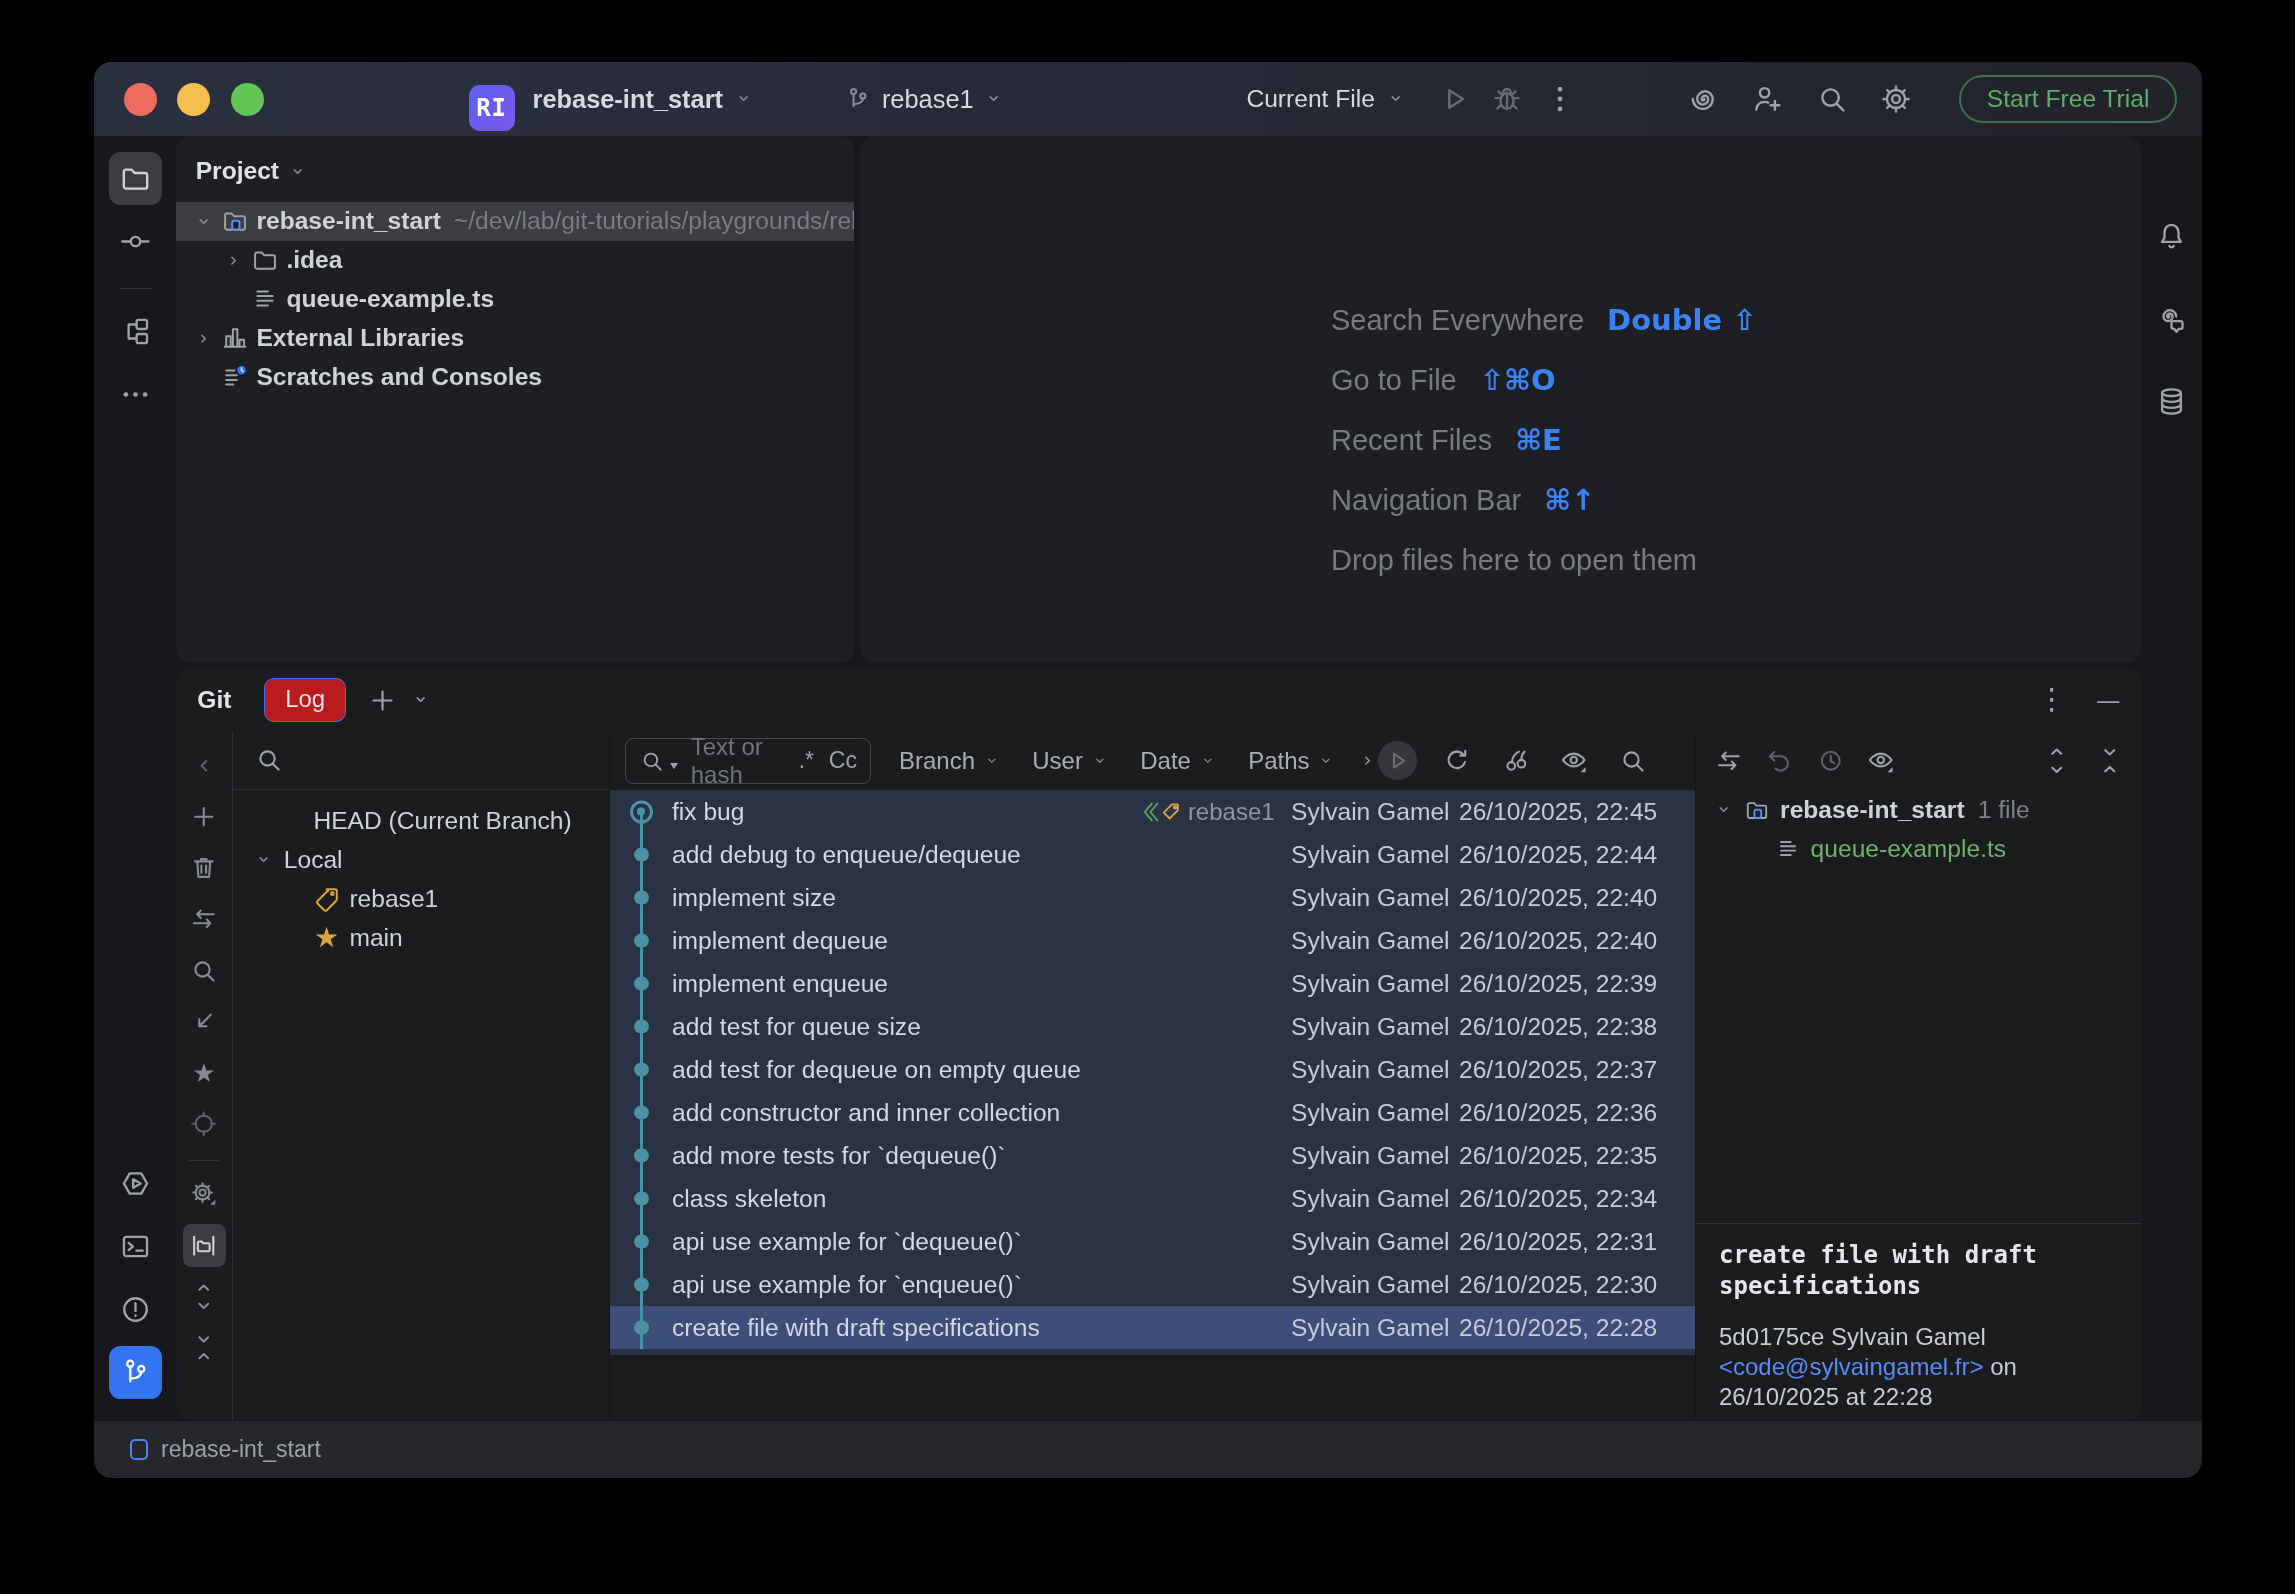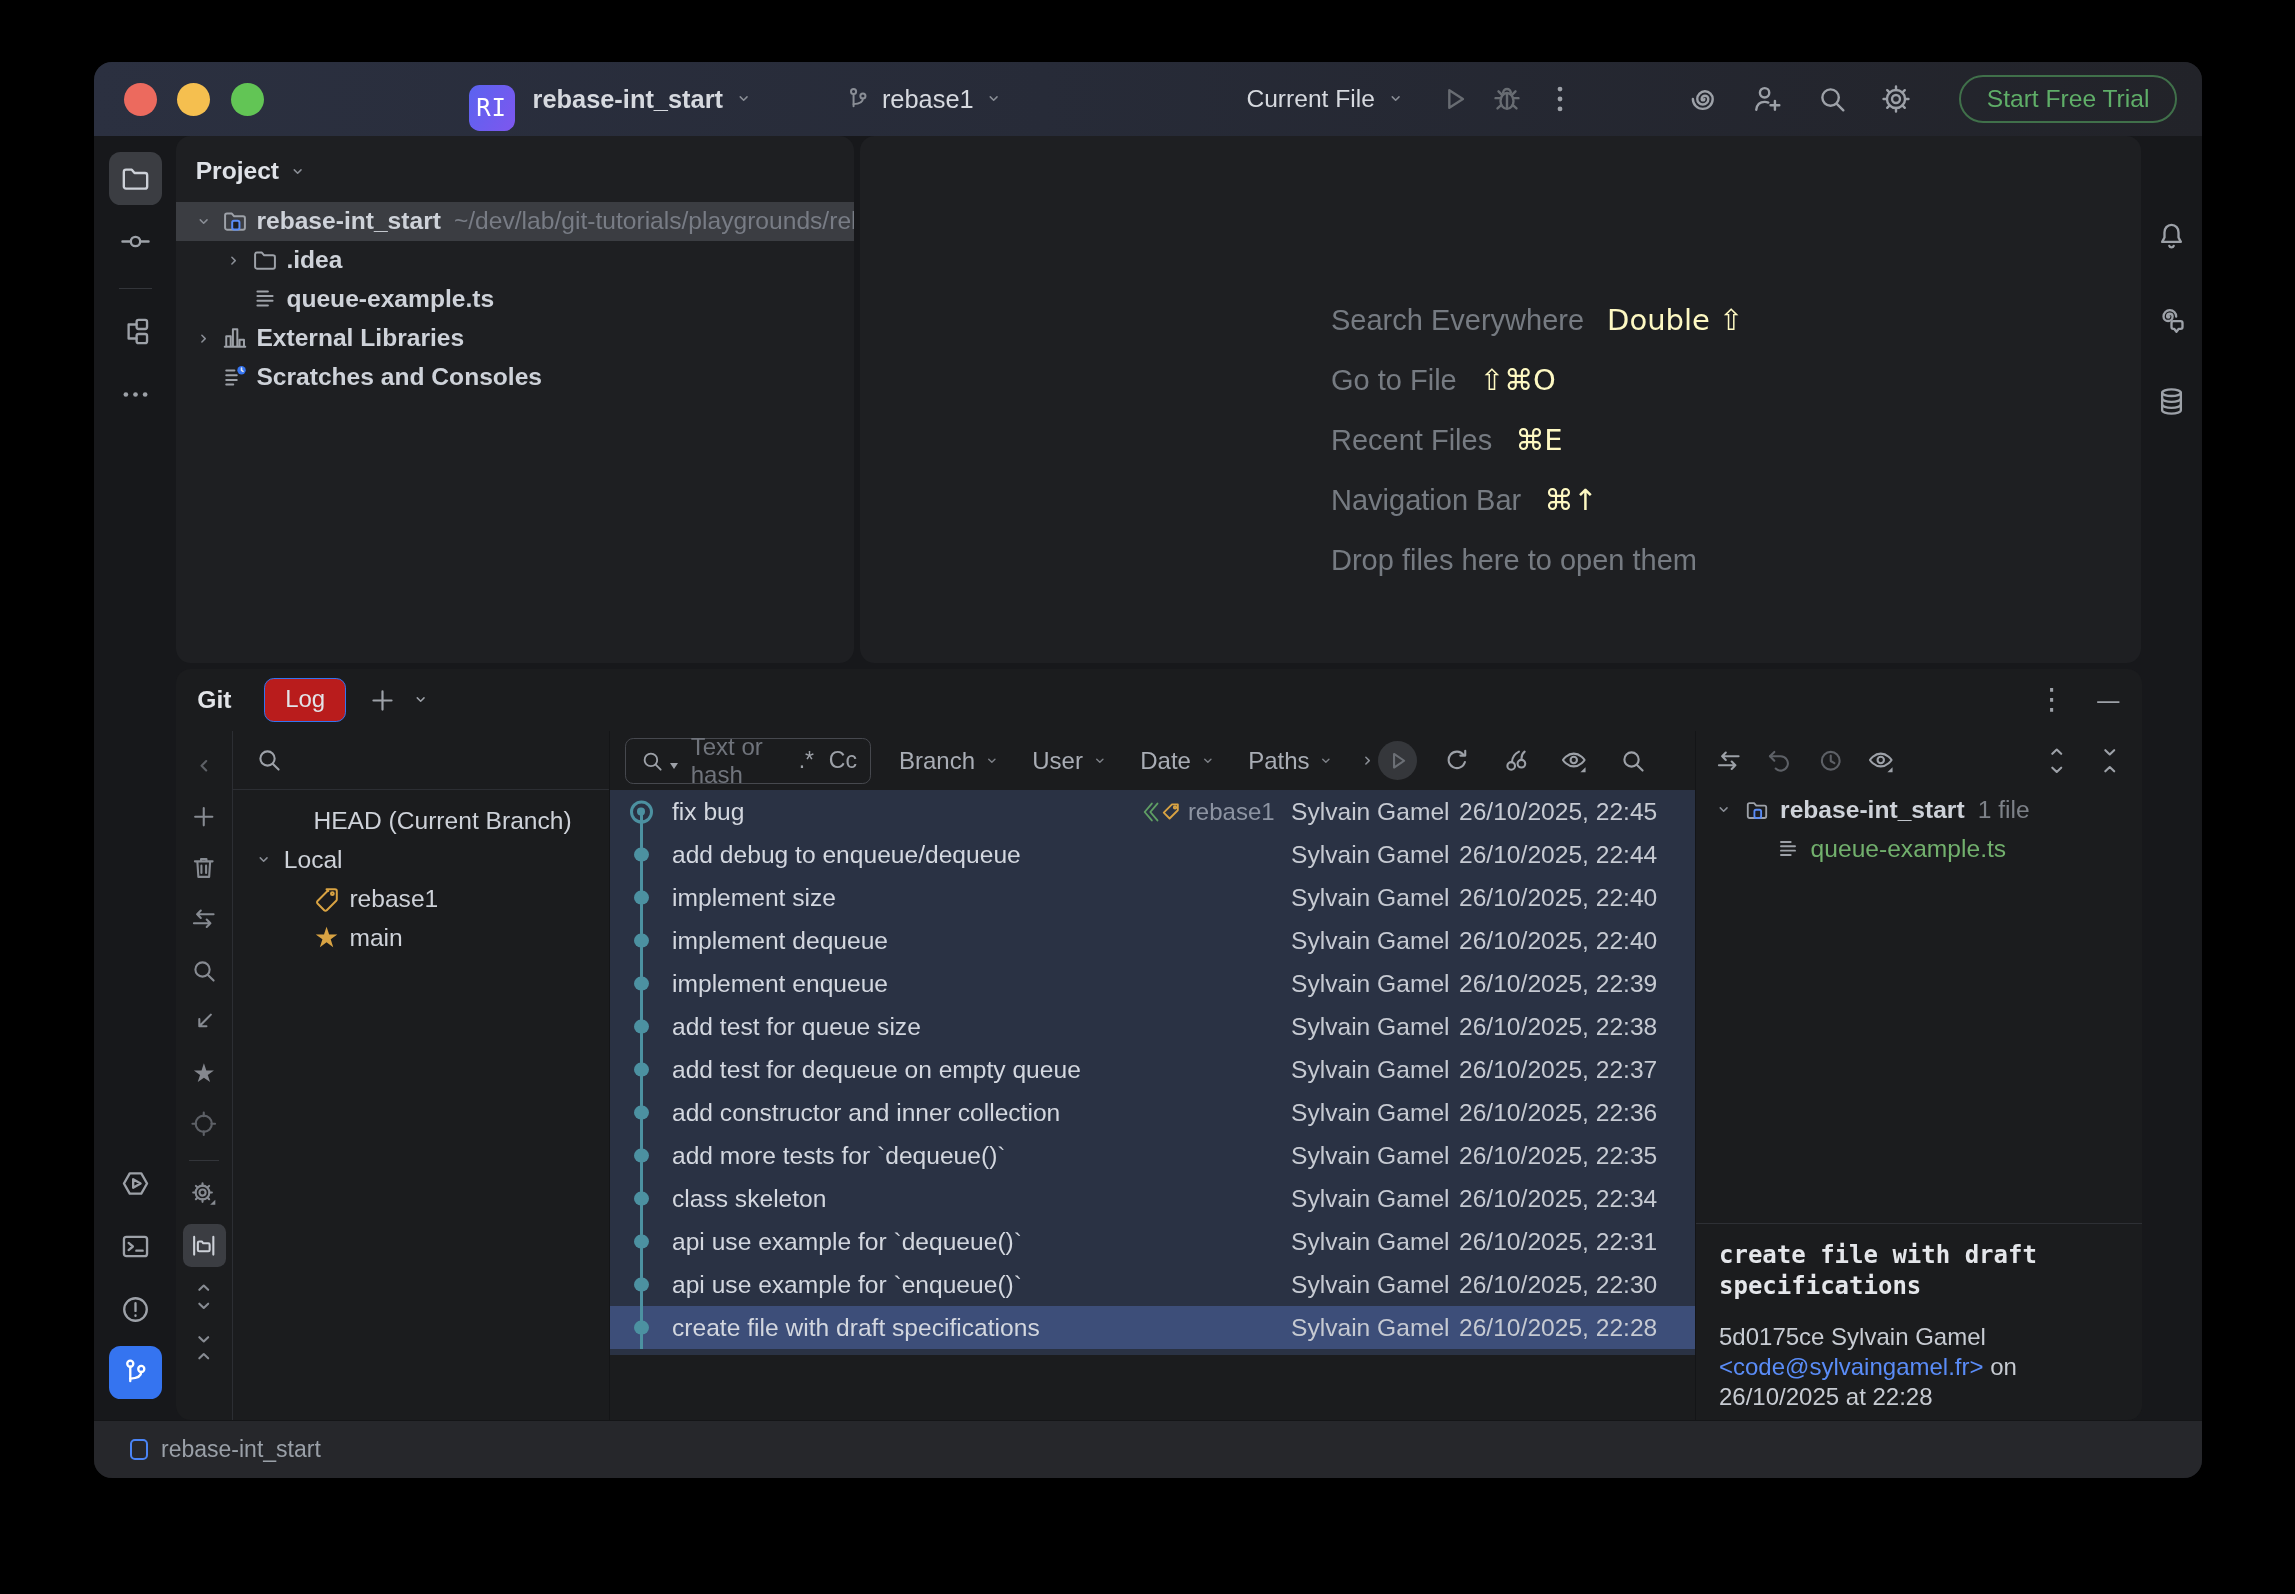--- a/index.html
+++ b/index.html
@@ -9,21 +9,21 @@
     border-radius:18px;overflow:hidden;box-shadow:0 33px 98px rgba(0,0,0,.65);}
   svg{display:block;}
   
   .titlebar{position:absolute;top:0;left:0;right:0;height:74px;display:flex;align-items:center;
     background:linear-gradient(90deg,#2b3040 0%,#272b38 45%,#222329 100%);}
   .traffic{display:flex;gap:20.5px;margin-left:29.5px;}
   .light{width:33px;height:33px;border-radius:50%;}
   .l-red{background:#ec6a5e;}.l-yellow{background:#f5bf4f;}.l-green{background:#62c555;}
   .app-badge{margin-left:205px;width:46px;height:46px;border-radius:10.7px;display:flex;align-items:center;justify-content:center;
     background:linear-gradient(120deg,#5a63f0,#7e57ee);color:#fff;font-family:"DejaVu Sans Mono",monospace;
-    font-weight:normal;font-size:24px;letter-spacing:0.8px;margin-top:17px;}
+    font-weight:bold;font-size:24px;letter-spacing:0.8px;margin-top:17px;}
   .tb-item{display:flex;align-items:center;gap:9.8px;font-size:25.4px;color:#d6d9df;}
   .tb-item .chev{color:#8a8e96;}
   .tb-proj{margin-left:18px;font-weight:600;}
   .tb-branch{margin-left:90px;}
   .tb-right{margin-left:auto;display:flex;align-items:center;margin-right:24.6px;}
   .tb-icons{display:flex;align-items:center;}
   .tb-btn{width:53px;height:53px;display:flex;align-items:center;justify-content:center;color:#9da1a8;border-radius:9.8px;}
   .tb-btn svg{width:34px;height:34px;}
   .tb-btn.dim{color:#686c72;}
   #run-actions{margin-left:21.3px;}
@@ -47,21 +47,21 @@
   .tree-row{height:39px;display:flex;align-items:center;font-size:24.6px;color:#ced2d9;white-space:nowrap;overflow:hidden;}
   .tree-row.selected{background:#3b3d42;}
   .tree-row .chev{width:29.5px;display:flex;justify-content:center;color:#8a8e96;flex:0 0 29.5px;}
   .tree-row .t-icon{width:33px;display:flex;justify-content:center;color:#9da1a8;flex:0 0 33px;}
   .tree-row .t-label{margin-left:4.9px;font-weight:600;}
   .tree-row .t-label.normal{font-weight:700;}
   .tree-row .t-path{margin-left:13px;color:#787c85;font-weight:400;}
   .editor{position:absolute;left:766px;top:74px;width:1281px;height:527px;background:#1e1f22;border-radius:14.8px;}
   .shortcuts{position:absolute;left:471px;top:154px;font-size:29px;}
   .sc-row{height:60px;display:flex;align-items:center;gap:23px;color:#767b82;}
-  .sc-keys{color:#fef9c3;font-weight:400;font-family:"DejaVu Sans","Liberation Sans",sans-serif;}
+  .sc-keys{color:#3b82f6;font-weight:700;font-family:"DejaVu Sans","Liberation Sans",sans-serif;}
   
   .git-window{position:absolute;left:82px;top:607px;width:1966px;height:751px;background:#1b1c1e;border-radius:14.8px;overflow:hidden;}
   .git-header{height:62px;display:flex;align-items:center;padding:0 21.3px;}
   .git-title{font-size:24.6px;font-weight:700;color:#e2e4e8;}
   .git-tab{margin-left:33px;padding:5.7px 19.7px 7.4px;border-radius:9.8px;background:#b91c1c;border:1.6px solid #3574f0;font-size:24px;color:#e2e4e8;}
   .git-add{margin-left:21.3px;color:#9da1a8;}
   .git-add svg{width:31px;height:31px;}
   .git-hdr-chev{margin-left:11.5px;color:#9da1a8;}
   .git-hdr-right{margin-left:auto;display:flex;align-items:center;gap:29.5px;color:#9da1a8;}
   .glyph{font-family:"DejaVu Sans","Liberation Sans",sans-serif;}

